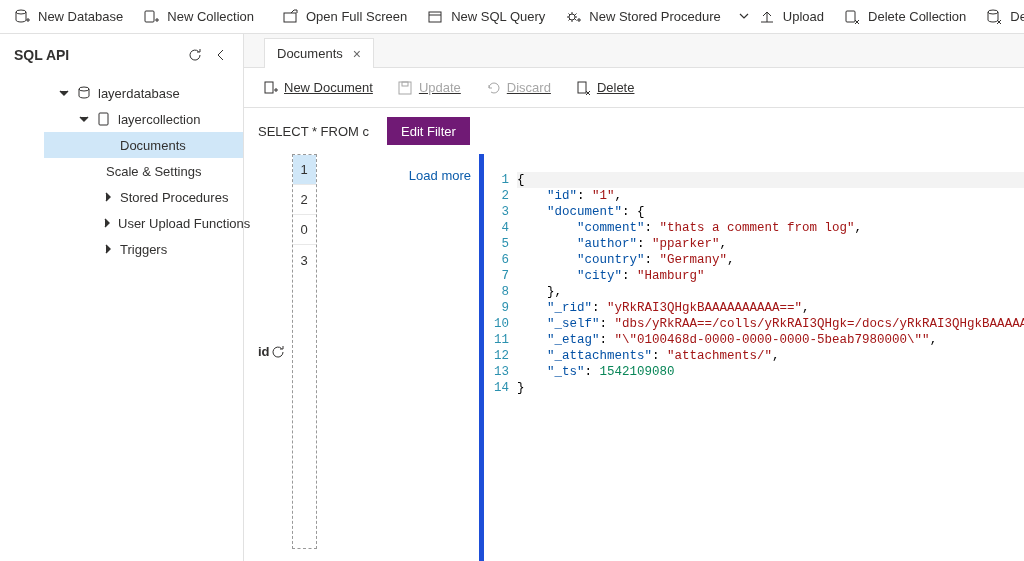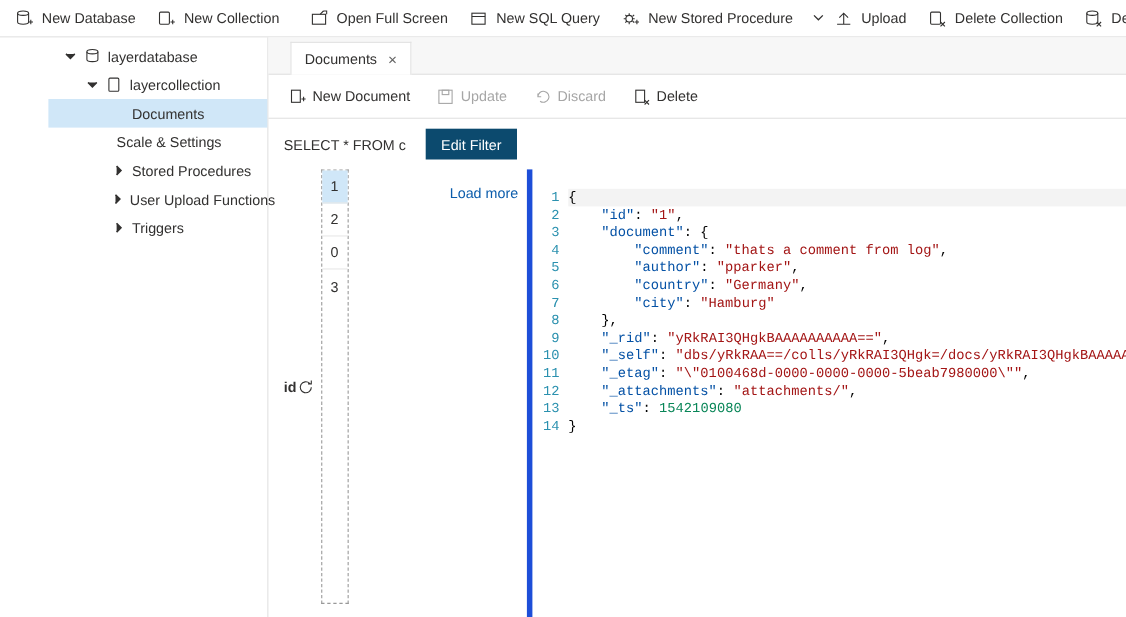--- a/index.html
+++ b/index.html
@@ -98,36 +98,37 @@
     position:relative;
     top:1px;
   }
   .tab .close { font-size:14px; color:#666; cursor:pointer;}
   .doc-toolbar {
     height:40px;
     display:flex; align-items:flex-end;
     gap:4px;
     padding:0 8px;
     border-bottom:1px solid #e1e1e1;
+    text-decoration:underline;
   }
   .doc-tb-btn {
     display:flex; align-items:center; gap:6px;
     padding:0 10px; height:100%;
     cursor:pointer;
   }
   .doc-tb-btn.disabled { color:#a6a6a6; cursor:default;}
   .doc-tb-btn.disabled svg { stroke:#a6a6a6;}
   .query-row {
     height:46px;
     display:flex; align-items:center;
     padding:0 14px;
     gap:18px;
   }
   .btn-primary {
-    background:#0c4a6e;
+    background:#701a75;
     color:#fff;
     border:none;
     height:28px;
     padding:0 14px;
     font-size:13px;
     cursor:pointer;
   }
   
   .content-split {
     flex:1; display:flex; min-height:0;
@@ -254,20 +255,31 @@
           <path d="M2 3v8c0 1.1 2.2 2 5 2s5-.9 5-2V3"></path>
           <path d="M11 11l4 4M15 11l-4 4"></path>
         </svg></span>
     <span>Delete Datab</span>
   </div>
 </div>
 
 <div class="body">
 
   <div class="sidebar">
+    <div class="sb-header">
+      <span>SQL API</span>
+      <span class="right">
+        <span class="ic"><svg viewBox="0 0 16 16">
+              <path d="M13 8a5 5 0 1 1-1.5-3.5M13 2v3h-3"></path>
+            </svg></span>
+        <span class="ic"><svg viewBox="0 0 16 16">
+              <path d="M10 3L5 8l5 5"></path>
+            </svg></span>
+      </span>
+    </div>
     <div class="tree" id="tree">
         <div class="tree-row" style="padding-left:14px">
           <span class="tw-caret">
             <svg viewBox="0 0 10 10">
               <path d="M1 3l4 4 4-4"></path>
             </svg>
           </span>
           <span class="ic"><svg viewBox="0 0 16 16">
               <ellipse cx="8" cy="4" rx="5" ry="2"></ellipse>
               <path d="M3 4v7c0 1.1 2.2 2 5 2s5-.9 5-2V4"></path>

